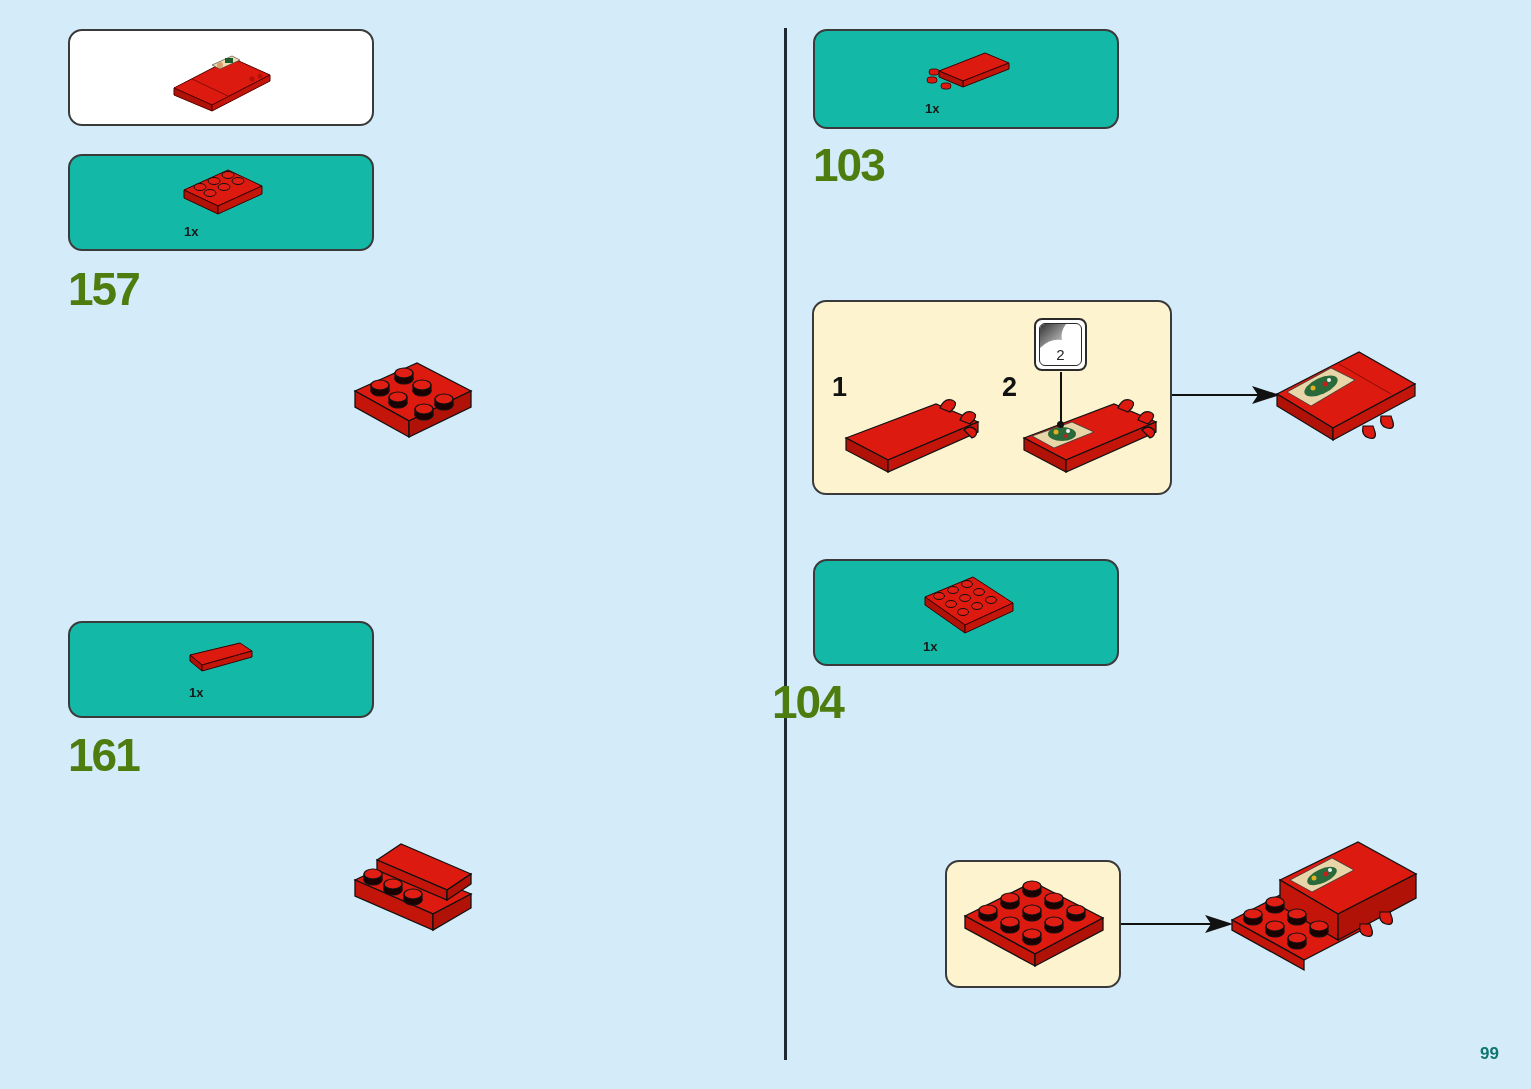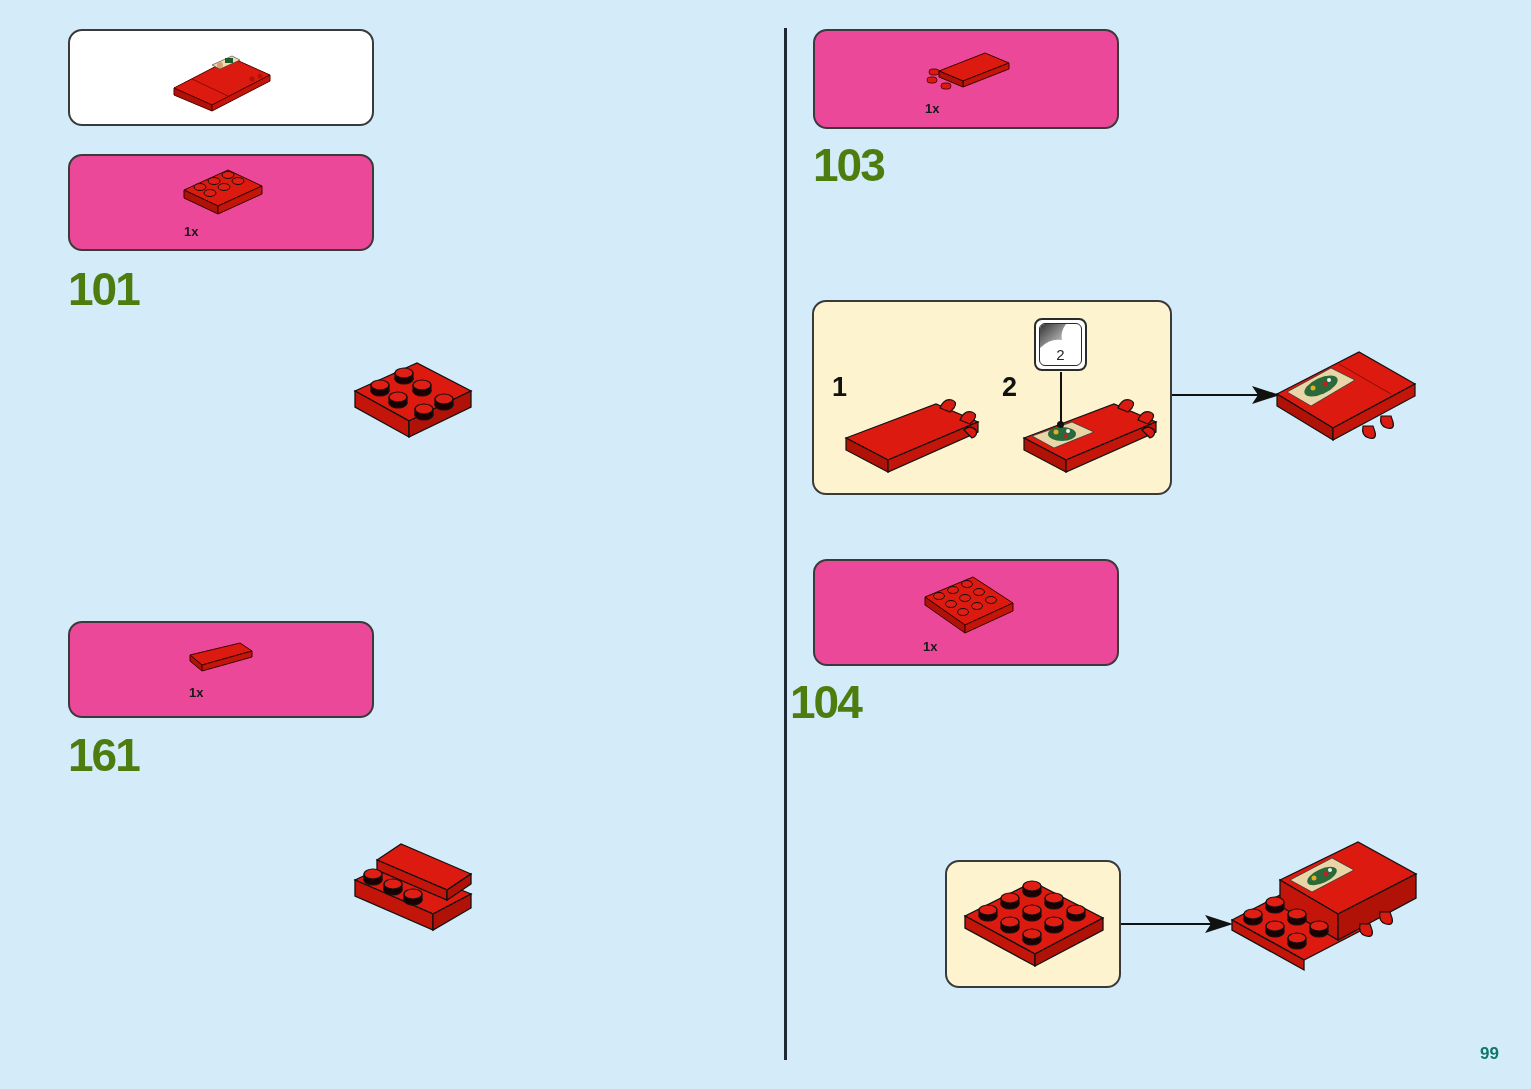--- a/index.html
+++ b/index.html
@@ -7,21 +7,21 @@
     width:1531px; height:1089px; position:relative; overflow:hidden;
     background:#d4ebf9;
     font-family:"Liberation Sans", sans-serif;
     color:#1a1a1a;
   }
   .abs { position:absolute; }
   .box {
     position:absolute; border:2px solid #3a3a3a; border-radius:14px; box-sizing:border-box;
   }
   .box.white { background:#ffffff; }
-  .box.parts { background:#ec4899;padding-left:8px; }
+  .box.parts { background:#14b8a6;padding-left:8px; }
   .box.sub { background:#fdf3cf; }
   .qty {
     position:absolute; font-size:13px; font-weight:bold; color:#1a1a1a;
   }
   .stepnum {
     position:absolute; font-size:46px; font-weight:bold; letter-spacing:-2px; color:#4d7c0f;
   }
   .substep {
     position:absolute; font-size:27px; font-weight:bold; color:#111;
   }
@@ -70,21 +70,21 @@
       <ellipse cx="18" cy="19" rx="6" ry="3.5"></ellipse>
         <ellipse cx="32" cy="13" rx="6" ry="3.5"></ellipse>
         <ellipse cx="46" cy="7" rx="6" ry="3.5"></ellipse>
       <ellipse cx="28" cy="25" rx="6" ry="3.5"></ellipse>
         <ellipse cx="42" cy="19" rx="6" ry="3.5"></ellipse>
         <ellipse cx="56" cy="13" rx="6" ry="3.5"></ellipse>
     </g>
   </svg>
   <span class="qty" style="left:114px; top:68px;">1x</span>
 </div>
-<div class="stepnum" style="left:68px; top:262px;">101</div>
+<div class="stepnum" style="left:68px; top:262px;">157</div>
 
 <svg style="left:353px; top:361px;" width="120" height="80" viewBox="0 0 120 80">
   <polygon points="2,30 64,2 118,30 56,60" fill="#dd1a10" stroke="#111" stroke-width="1.3"></polygon>
   <polygon points="2,30 56,60 56,76 2,46" fill="#c4150b" stroke="#111" stroke-width="1.3"></polygon>
   <polygon points="56,60 118,30 118,46 56,76" fill="#b01208" stroke="#111" stroke-width="1.3"></polygon>
   <g stroke="#111" stroke-width="1.2">
     <g>
         <rect x="18" y="24" width="18" height="6" fill="#1a0000"></rect>
         <ellipse cx="27" cy="30" rx="9" ry="5" fill="#1a0000"></ellipse>
         <ellipse cx="27" cy="24" rx="9" ry="5" fill="#e01e14"></ellipse>
@@ -251,21 +251,21 @@
       <ellipse cx="28" cy="29" rx="5.5" ry="3.5"></ellipse>
         <ellipse cx="42" cy="23" rx="5.5" ry="3.5"></ellipse>
         <ellipse cx="56" cy="17" rx="5.5" ry="3.5"></ellipse>
       <ellipse cx="40" cy="37" rx="5.5" ry="3.5"></ellipse>
         <ellipse cx="54" cy="31" rx="5.5" ry="3.5"></ellipse>
         <ellipse cx="68" cy="25" rx="5.5" ry="3.5"></ellipse>
     </g>
   </svg>
   <span class="qty" style="left:108px; top:78px;">1x</span>
 </div>
-<div class="stepnum" style="left:790px; top:675px;">104</div>
+<div class="stepnum" style="left:772px; top:675px;">104</div>
 
 <div class="box sub" style="left:945px; top:860px; width:176px; height:128px;">
   <svg style="left:16px; top:16px;" width="144" height="96" viewBox="0 0 144 96">
     <polygon points="2,38 70,4 140,40 72,76" fill="#dd1a10" stroke="#111" stroke-width="1.3"></polygon>
     <polygon points="2,38 72,76 72,88 2,50" fill="#c4150b" stroke="#111" stroke-width="1.3"></polygon>
     <polygon points="72,76 140,40 140,52 72,88" fill="#b01208" stroke="#111" stroke-width="1.3"></polygon>
     <g stroke="#111" stroke-width="1.1">
       <g>
           <rect x="16" y="32" width="18" height="6" fill="#1a0000"></rect>
           <ellipse cx="25" cy="38" rx="9" ry="5" fill="#1a0000"></ellipse>

